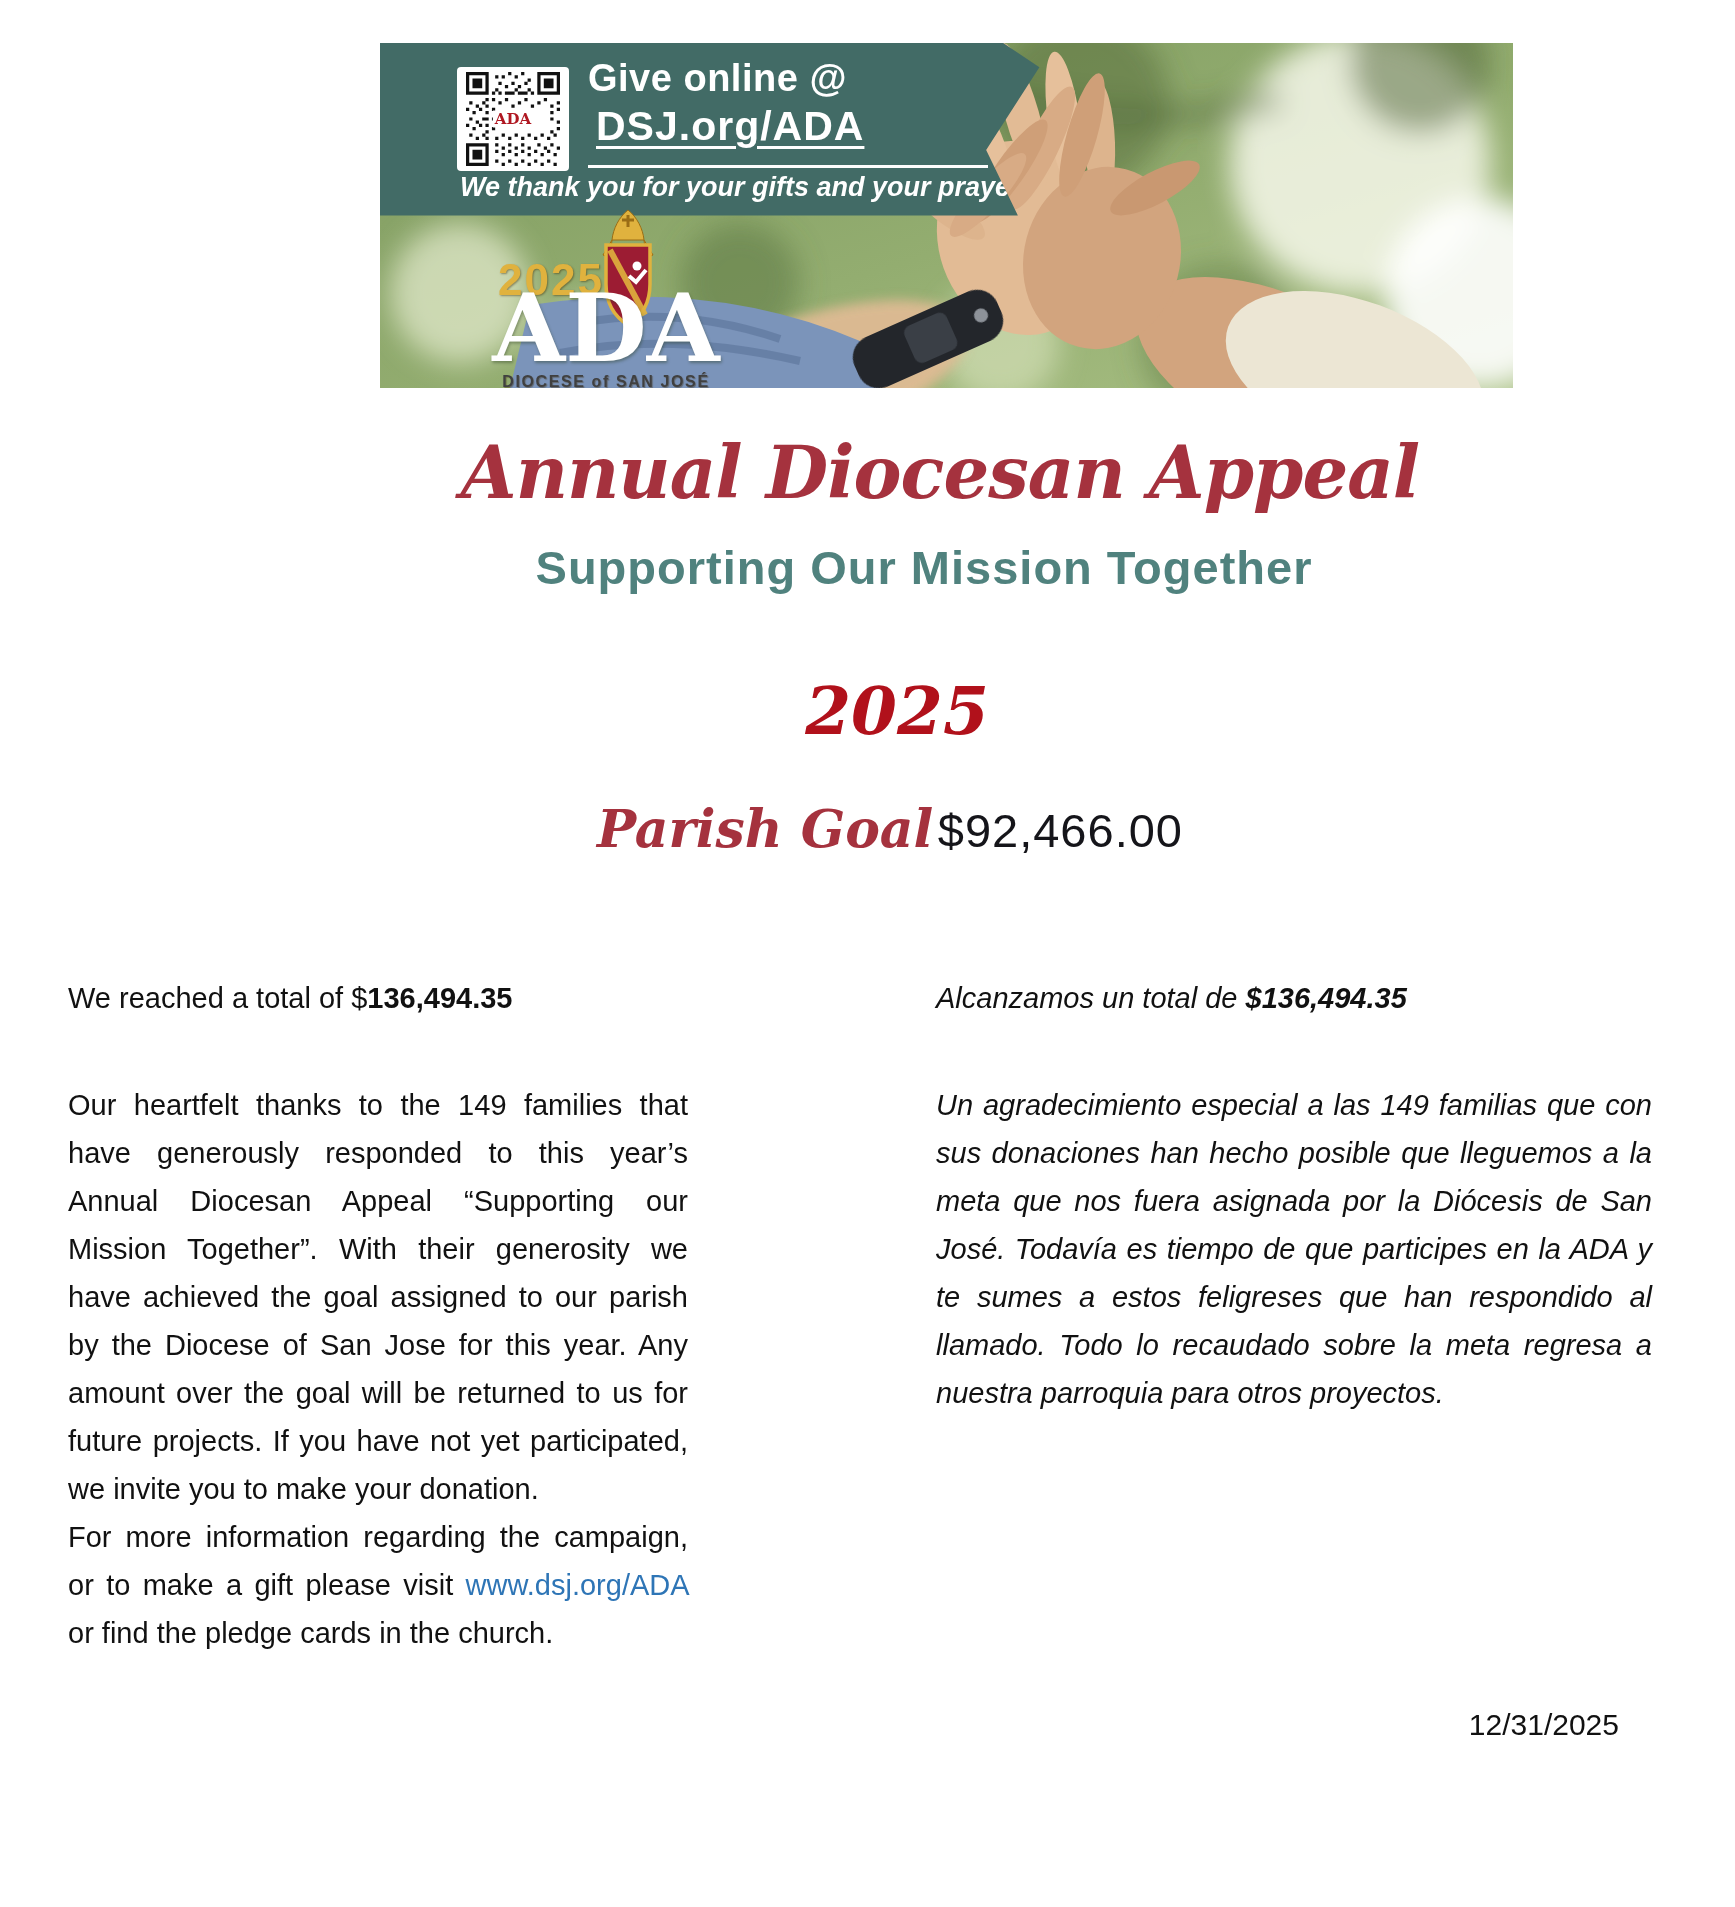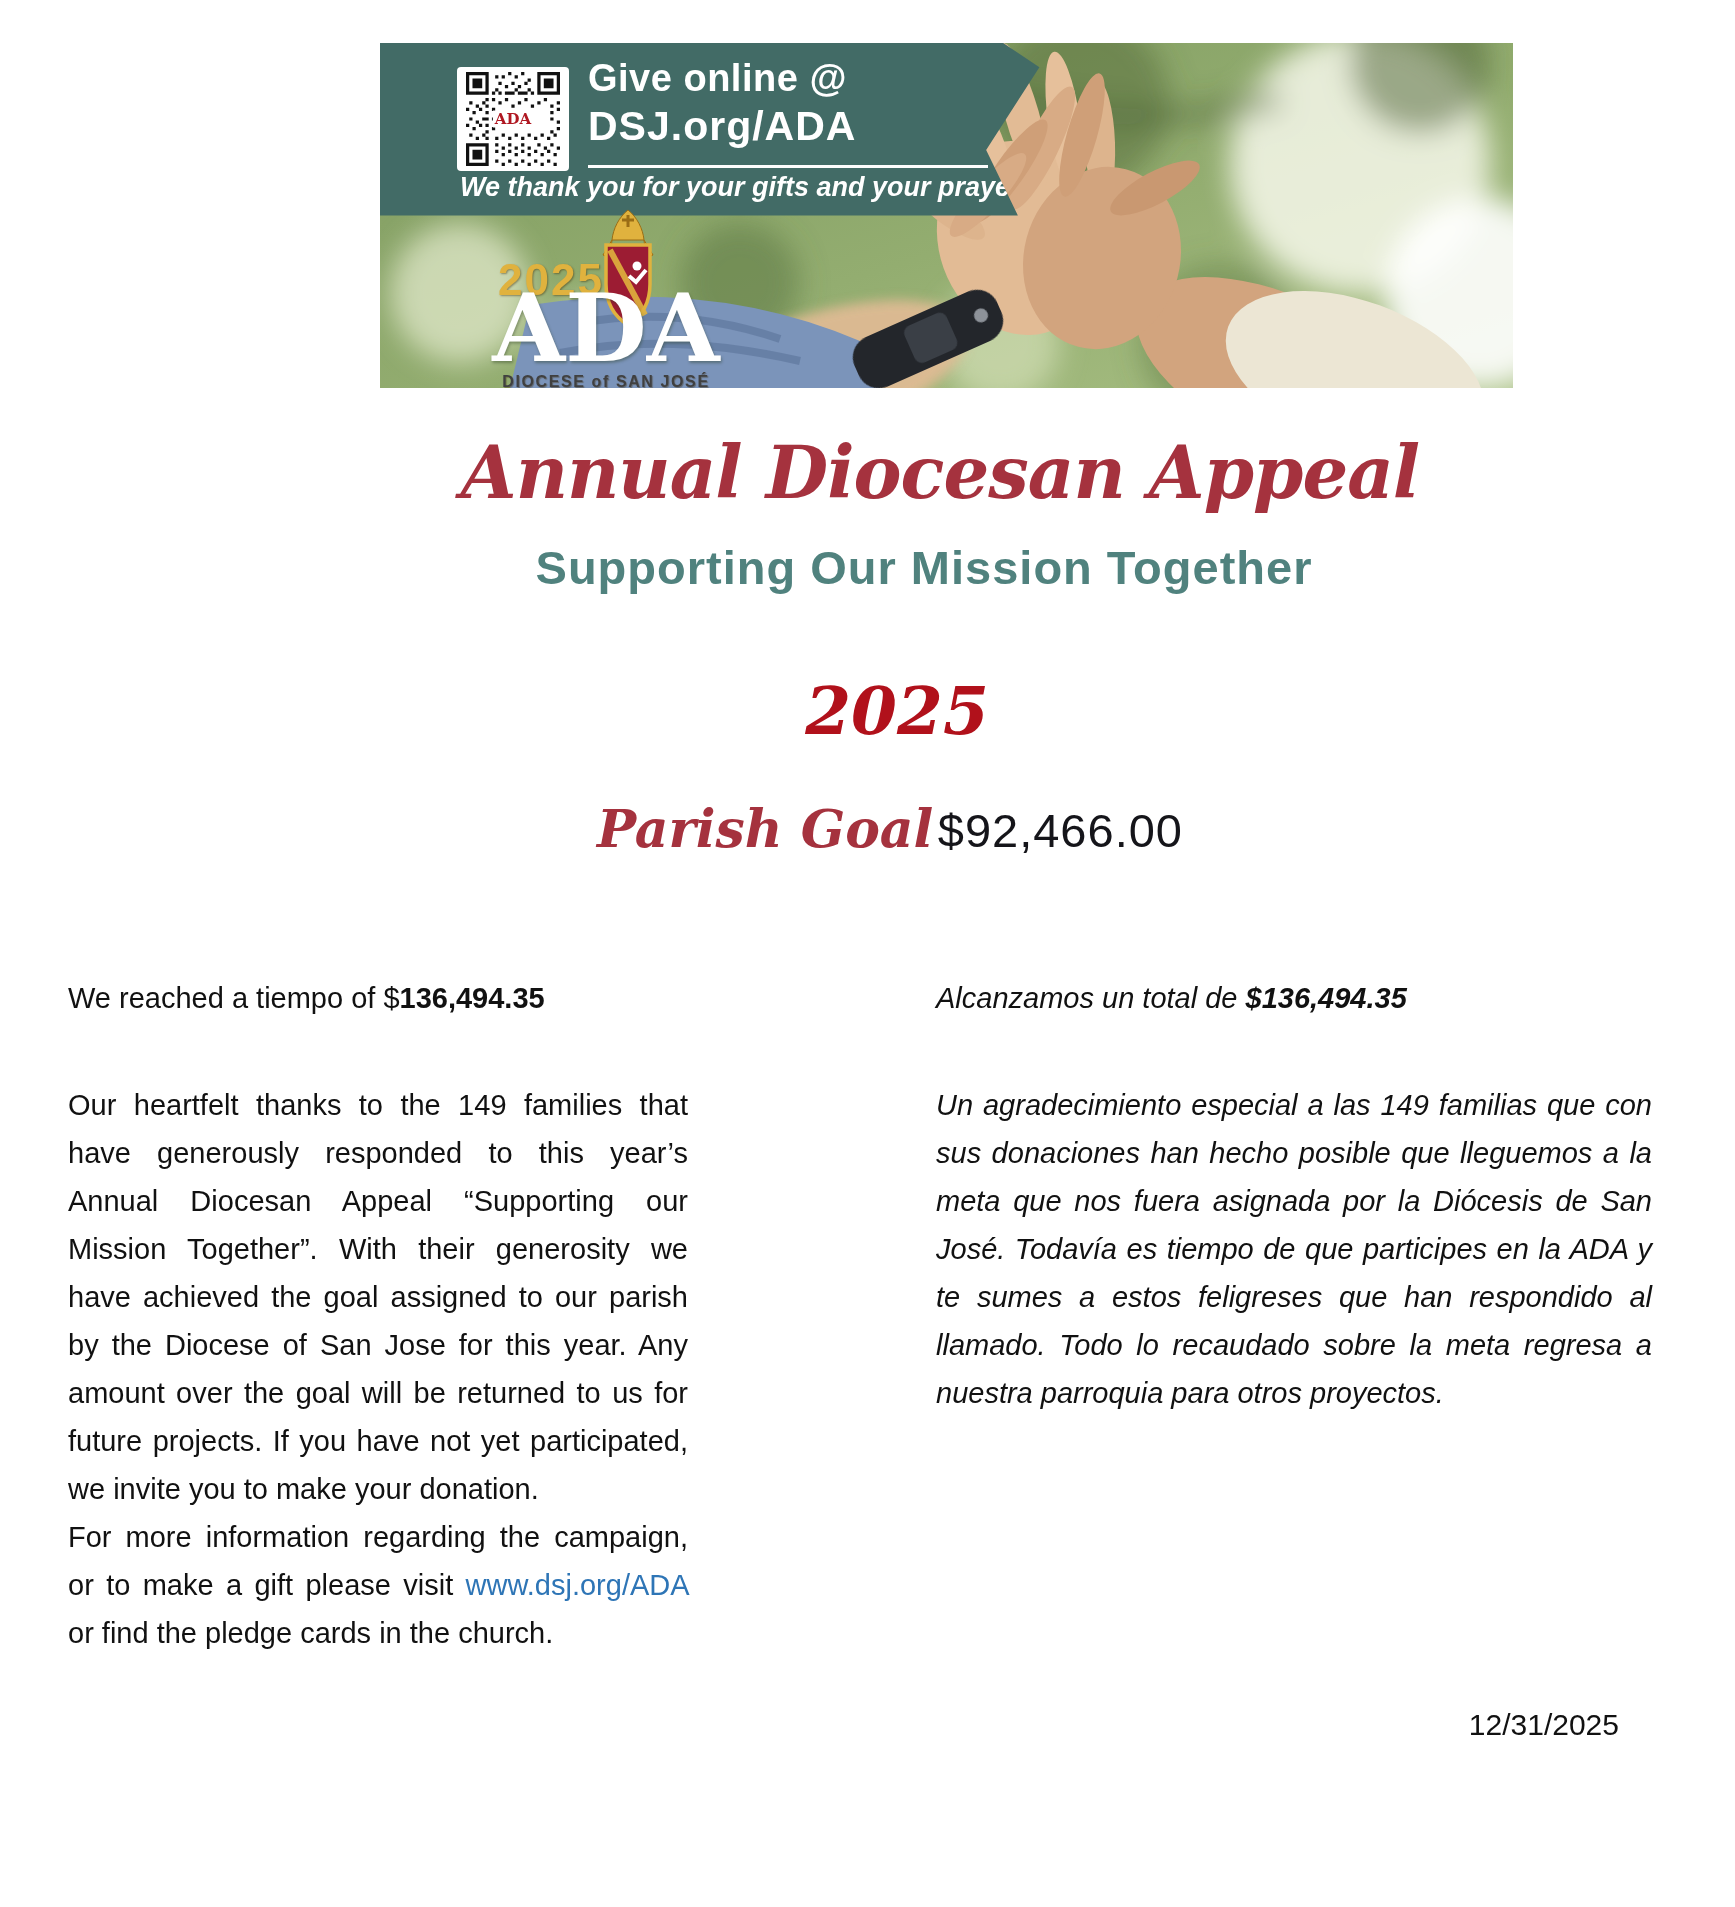--- a/index.html
+++ b/index.html
@@ -10,22 +10,22 @@
   .banner{position:absolute;left:380px;top:43px;width:1133px;height:345px;overflow:hidden;}
   .banner svg.photo{position:absolute;left:0;top:0;width:100%;height:100%;display:block;}
   .ribbon{position:absolute;left:0;top:0;width:100%;height:100%;background:#426B66;
           clip-path:polygon(0% 0%,55% 0%,58.2% 7%,53.5% 31%,56.3% 50%,0% 50%);}
   .qr{position:absolute;left:77px;top:24px;width:112px;height:104px;background:#fff;border-radius:4px;padding:5px;box-sizing:border-box;}
   .qr svg{width:100%;height:100%;display:block;}
   .qr-ada{position:absolute;left:50%;top:50%;transform:translate(-50%,-50%);
           background:#fff;color:#b01822;font-weight:bold;font-size:15px;line-height:1;
           padding:1px 2px;font-family:"DejaVu Serif",serif;}
   .give1{position:absolute;left:208px;top:14px;color:#fff;font-weight:bold;font-size:38px;letter-spacing:.5px;text-align:right;}
-  .give2{position:absolute;left:208px;top:60px;color:#fff;font-weight:bold;font-size:41px;letter-spacing:1px;
-         text-underline-offset:6px;text-decoration-thickness:3px;}
+  .give2{position:absolute;left:216px;top:60px;color:#fff;font-weight:bold;font-size:41px;letter-spacing:1px;
+         text-decoration:underline;text-underline-offset:6px;text-decoration-thickness:3px;}
   .rule{position:absolute;left:208px;top:122px;width:400px;height:3px;background:#fdfdfd;}
   .tagline{position:absolute;left:80px;top:129px;color:#fff;font-weight:bold;font-style:italic;font-size:27px;}
   .logo-year{position:absolute;left:118px;top:212px;color:#E0B23E;font-weight:bold;font-size:44px;letter-spacing:2px;
              text-shadow:1px 1px 2px rgba(60,40,0,.45);}
   .crest{position:absolute;left:212px;top:166px;width:72px;height:120px;}
   .logo-ada{position:absolute;left:96px;top:238px;width:260px;color:#fff;font-family:"DejaVu Serif",serif;
             font-weight:bold;font-size:94px;line-height:1;letter-spacing:0px;text-align:center;
             text-shadow:1px 2px 3px rgba(40,60,30,.4);}
   .logo-dio{position:absolute;left:96px;top:330px;width:260px;text-align:center;color:#404040;
             font-weight:bold;font-size:16px;letter-spacing:1.6px;text-shadow:1px 1px 1px rgba(60,40,0,.4);}
@@ -156,21 +156,21 @@
 
   <h1 class="title">Annual Diocesan Appeal</h1>
   <div class="subtitle">Supporting Our Mission Together</div>
   <div class="year-big">2025</div>
   <div class="goal-line">
     <span class="goal-label">Parish Goal</span>
     <span class="goal-amount">$92,466.00</span>
   </div>
 
   <div class="col col-en">
-    <p class="total"><span>We reached a tiempo of $</span><span class="amt">136,494.35</span></p>
+    <p class="total"><span>We reached a total of $</span><span class="amt">136,494.35</span></p>
     <p>Our heartfelt thanks to the 149 families that have generously responded to this year’s Annual Diocesan Appeal “Supporting our Mission Together”. With their generosity we have achieved the goal assigned to our parish by the Diocese of San Jose for this year. Any amount over the goal will be returned to us for future projects. If you have not yet participated, we invite you to make your donation.</p>
     <p><span>For more information regarding the campaign, or to make a gift please visit </span><a class="link">www.dsj.org/ADA</a><span> or find the pledge cards in the church.</span></p>
   </div>
 
   <div class="col col-es">
     <p class="total"><span>Alcanzamos un total de </span><span class="amt">$136,494.35</span></p>
     <p>Un agradecimiento especial a las 149 familias que con sus donaciones han hecho posible que lleguemos a la meta que nos fuera asignada por la Diócesis de San José. Todavía es tiempo de que participes en la ADA y te sumes a estos feligreses que han respondido al llamado. Todo lo recaudado sobre la meta regresa a nuestra parroquia para otros proyectos.</p>
   </div>
 
   <div class="date">12/31/2025</div>

